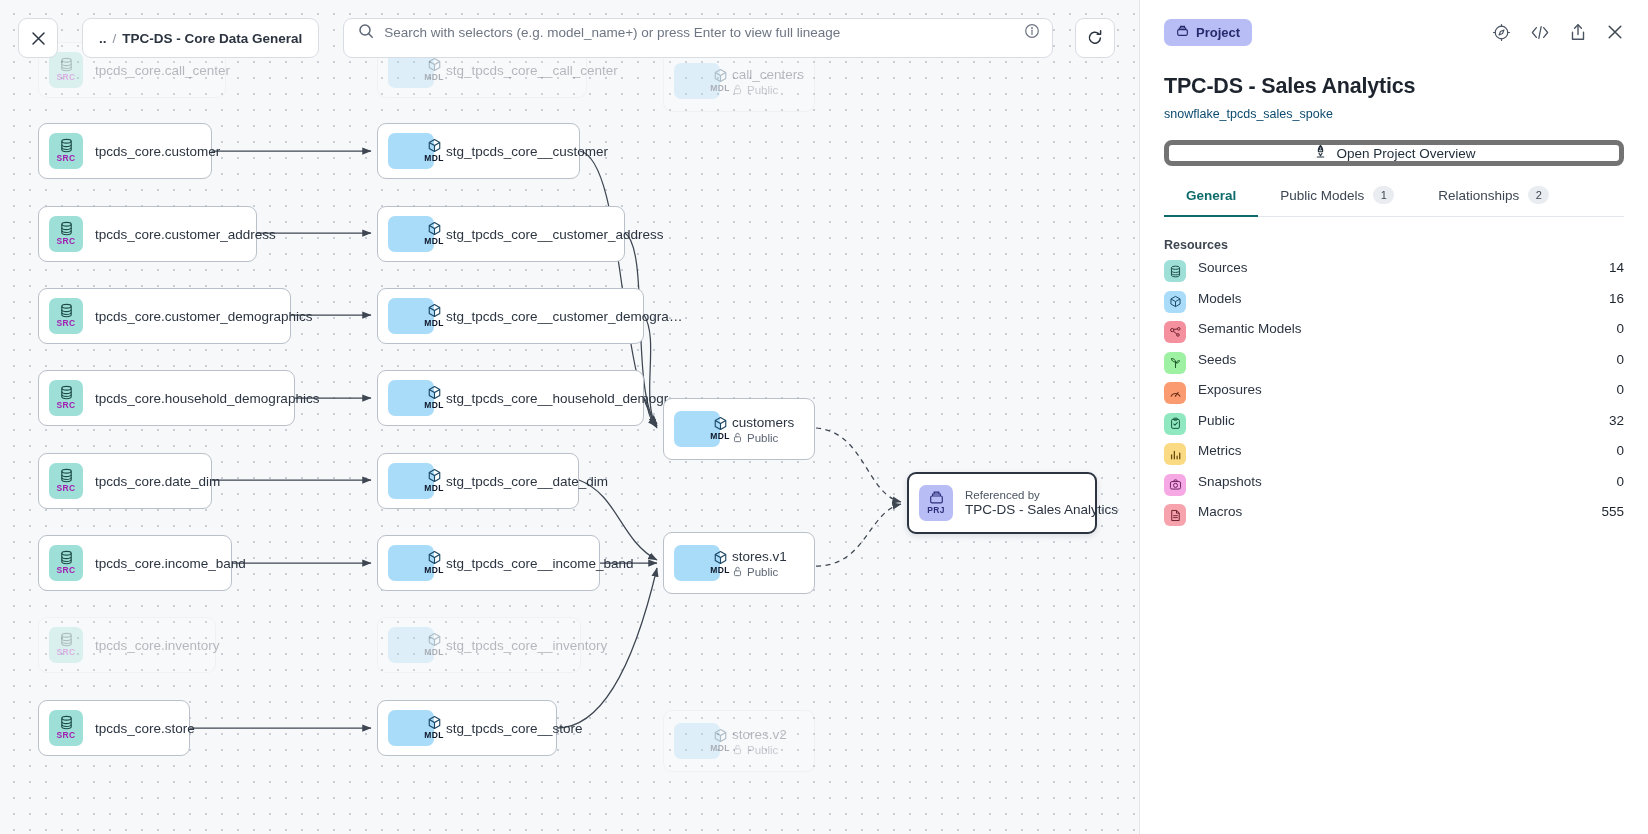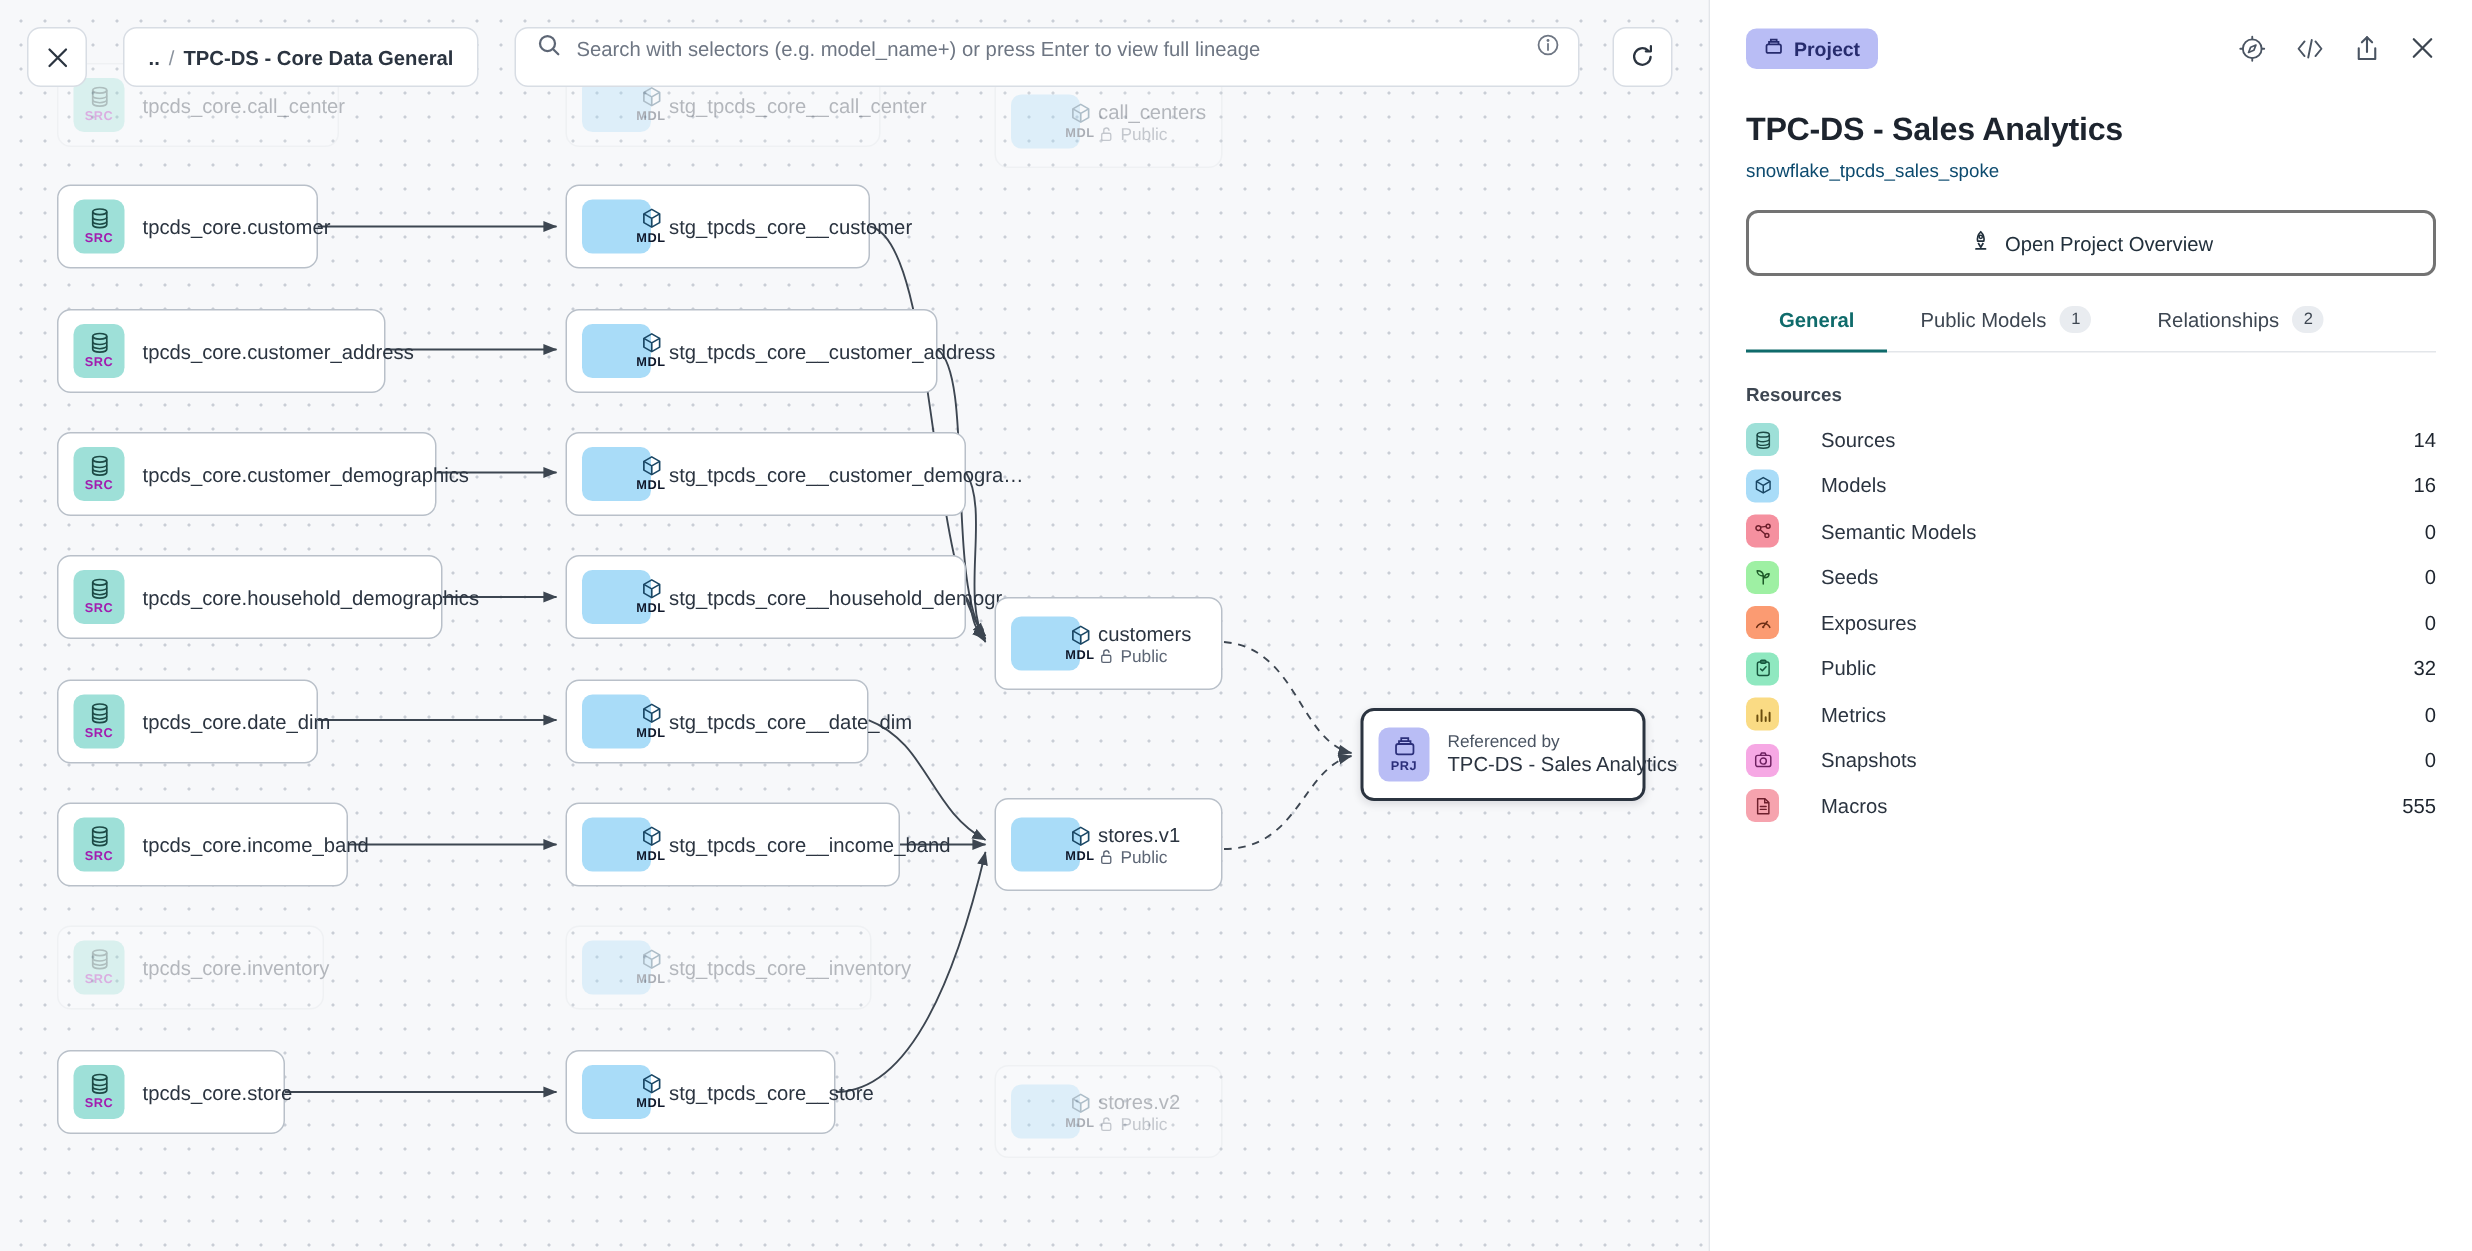--- a/index.html
+++ b/index.html
@@ -132,22 +132,22 @@
     background: #b9bdf5; color: #262b6d;
     border-radius: 7px; height: 27px;
     display: inline-flex; align-items: center; gap: 7px;
     padding: 0 12px; font-size: 13px; font-weight: 700;
   }
   .panel-actions { margin-left: auto; display: flex; align-items: center; gap: 19px; }
   .iconbtn { cursor: pointer; display: flex; align-items: center; color: #4a5462; }
   .p-title { font-size: 21.5px; font-weight: 700; color: #1d242e; margin-top: 26px; letter-spacing: -.2px; }
   .p-sub { font-size: 12.5px; color: #0c4a6e; margin-top: 8px; }
   .overview-btn {
-    margin-top: 19px; height: 44px; width: 100%;
-    border: 2px solid #737373; border-radius: 8px; background: #fff;
+    margin-top: 19px; height: 26px; width: 100%;
+    border: 5px solid #737373; border-radius: 8px; background: #fff;
     display: flex; align-items: center; justify-content: center; gap: 9px;
     font-size: 13.5px; color: #22303c; cursor: pointer; font-family: inherit;
   }
   .tabs {
     margin-top: 20px; display: flex; gap: 0;
     border-bottom: 1px solid #e3e6ea;
   }
   .tab {
     display: flex; align-items: center; gap: 9px;
     padding: 0 22px 11px 22px;
@@ -157,21 +157,21 @@
   .tab.active { color: #0f6b6b; font-weight: 700; border-bottom-color: #0f6b6b; }
   .tab .cnt {
     background: #e9ecf0; color: #3d4651; border-radius: 10px;
     min-width: 21px; height: 18px; padding: 0 6px;
     display: inline-flex; align-items: center; justify-content: center;
     font-size: 11px; font-weight: 400;
   }
   .res-head { font-size: 12.5px; font-weight: 700; color: #3d4651; margin-top: 21px; }
   .res-list { margin-top: 8px; }
   .res-row {
-    display: flex; align-items: center; height: 30.5px; cursor: pointer; gap: 16px;
+    display: flex; height: 30.5px; cursor: pointer;
   }
   .res-ico {
     width: 22px; height: 22px; border-radius: 6px; flex: 0 0 22px;
     display: flex; align-items: center; justify-content: center;
     margin-right: 12px;
   }
   .res-name { font-size: 13.5px; color: #2b3440; }
   .res-cnt { margin-left: auto; font-size: 13.5px; color: #1d242e; }
 </style>
 </head>

